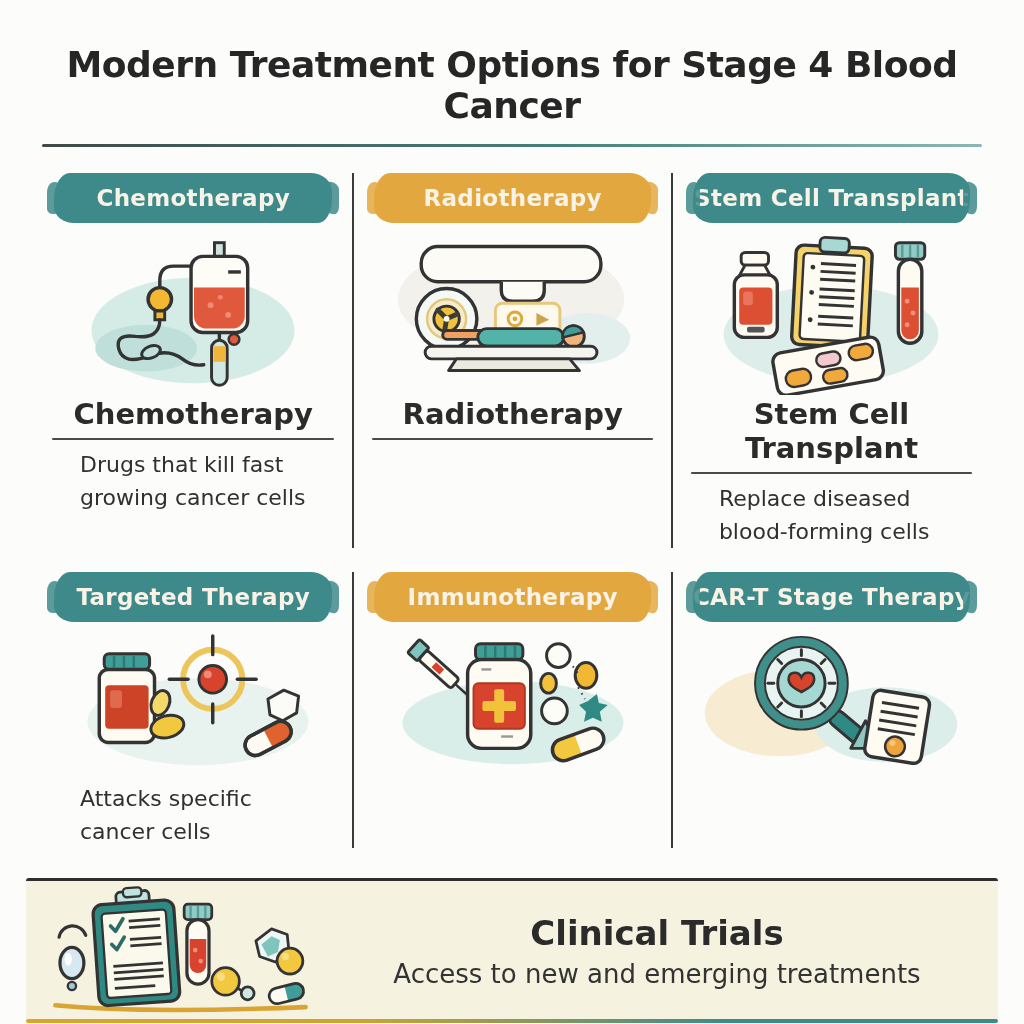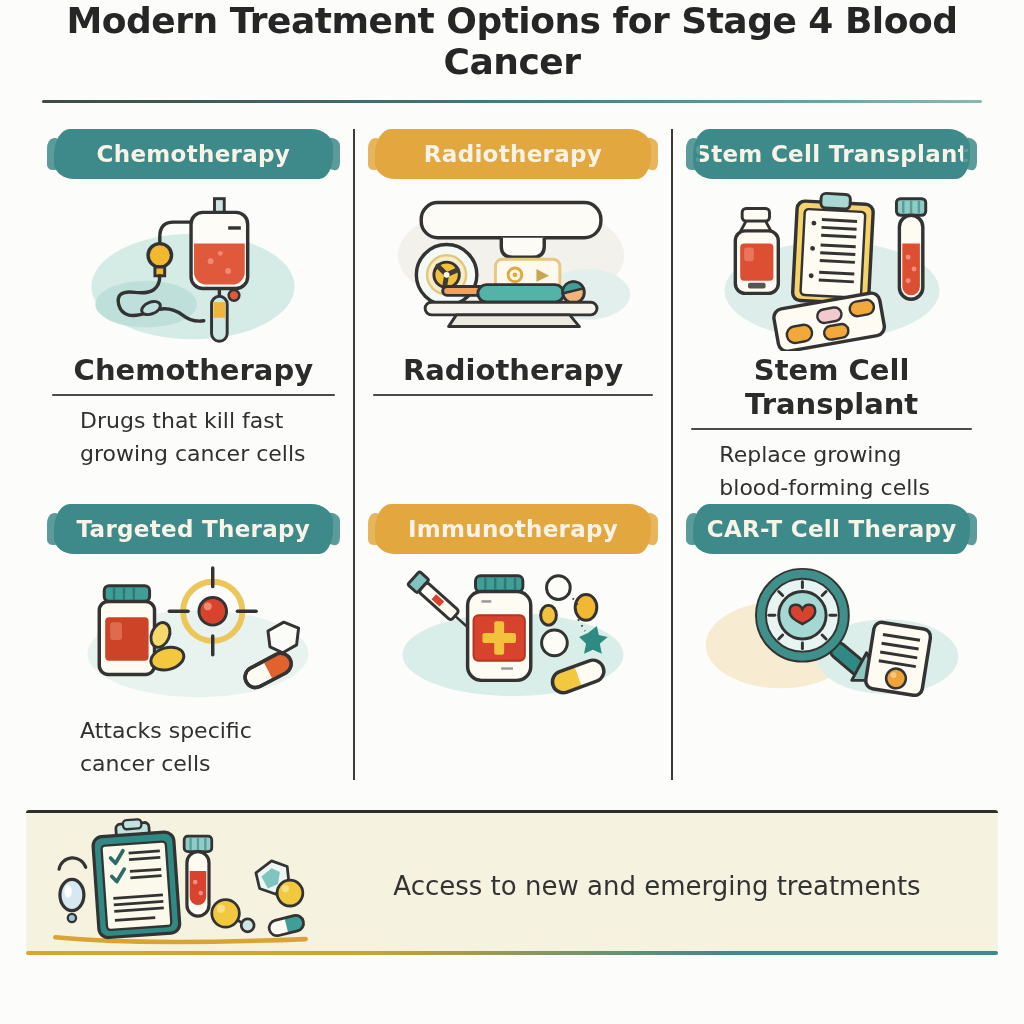--- a/index.html
+++ b/index.html
@@ -4,33 +4,33 @@
 <style>
   * { margin:0; padding:0; box-sizing:border-box; }
   html,body { background:#e9e9e9; }
   .page {
     width:1024px; height:1024px; margin:0 auto; overflow:hidden;
     background:#fcfcfa;
     font-family:"DejaVu Sans","Liberation Sans",sans-serif;
     color:#2d2d2d; position:relative;
   }
   
-  .header { text-align:center; }
+  .header { padding-top:44px; text-align:center; }
   .page-title {
     font-size:36px; font-weight:700; letter-spacing:-0.5px; color:#262626;
   }
   .title-rule {
     height:3px; margin:18px 42px 0;
     background:linear-gradient(90deg,#3f4a48 0%,#47807b 55%,#8ab8b2 100%);
     border-radius:2px;
   }
   
   .grid {
     display:grid; grid-template-columns:1fr 1fr 1fr;
-    margin:26px 34px 0; 
+    margin:26px 34px 0; row-gap:24px;
   }
   .card { padding:0 12px; text-align:center; }
   .card.vline { border-left:2.5px solid #3a3a3a; }
   .banner {
     position:relative; height:50px; margin:0 8px 6px;
     display:flex; align-items:center; justify-content:center;
     color:#f8f3e6; font-size:23px; font-weight:600; letter-spacing:.3px;
     border-radius:16px 22px 14px 20px / 26px 18px 24px 16px;
     white-space:nowrap;
   }
@@ -162,21 +162,21 @@
         <g transform="rotate(-10 130 140)">
           <rect x="72" y="118" width="110" height="44" rx="9" fill="#fdfbf2" stroke="#333" stroke-width="3.5"></rect>
           <rect x="82" y="138" width="26" height="17" rx="8.5" fill="#f2a93c" stroke="#333" stroke-width="2.5"></rect>
           <rect x="116" y="126" width="25" height="14" rx="7" fill="#f2c9cf" stroke="#333" stroke-width="2.5"></rect>
           <rect x="150" y="124" width="25" height="15" rx="7.5" fill="#f2a93c" stroke="#333" stroke-width="2.5"></rect>
           <rect x="120" y="144" width="25" height="14" rx="7" fill="#f2a93c" stroke="#333" stroke-width="2.5"></rect>
         </g>
       </svg>
       <div class="card-heading">Stem Cell Transplant</div>
       <div class="card-rule"></div>
-      <div class="card-desc">Replace growing
+      <div class="card-desc">Replace diseased
 blood-forming cells</div>
     </div>
 
     <div class="card row2">
       <div class="banner teal">Targeted Therapy</div>
       <svg class="illus" width="260" height="148" viewBox="0 0 260 150">
         <ellipse cx="135" cy="95" rx="112" ry="44" fill="#e8f3ef"></ellipse>
         <circle cx="150" cy="52" r="30" fill="none" stroke="#ecc65a" stroke-width="6"></circle>
         <line x1="150" y1="8" x2="150" y2="27" stroke="#333" stroke-width="3.5" stroke-linecap="round"></line>
         <line x1="150" y1="77" x2="150" y2="96" stroke="#333" stroke-width="3.5" stroke-linecap="round"></line>
@@ -228,21 +228,21 @@
         <path d="M186 34 q8 8 11 14 M196 60 q4 7 7 12" stroke="#333" stroke-width="2" stroke-dasharray="1.5 5" fill="none"></path>
         <g transform="rotate(-20 196 118)">
           <rect x="169" y="107" width="54" height="22" rx="11" fill="#fdfbf2"></rect>
           <path d="M196 107 h-16 a11 11 0 0 0 0 22 h16 z" fill="#f2c83e"></path>
           <rect x="169" y="107" width="54" height="22" rx="11" fill="none" stroke="#333" stroke-width="3.5"></rect>
         </g>
       </svg>
     </div>
 
     <div class="card row2 vline">
-      <div class="banner teal">CAR-T Cell Therapy</div>
+      <div class="banner teal">CAR-T Stage Therapy</div>
       <svg class="illus" width="260" height="148" viewBox="0 0 260 150">
         <ellipse cx="78" cy="86" rx="76" ry="44" fill="#f7ecd2"></ellipse>
         <ellipse cx="186" cy="98" rx="72" ry="38" fill="#dceee9"></ellipse>
         <g transform="rotate(40 131 86)">
           <rect x="131" y="79" width="48" height="16" rx="8" fill="#2f8a84" stroke="#333" stroke-width="3"></rect>
         </g>
         <circle cx="100" cy="56" r="42" fill="#e8f4f1" stroke="#3f8f8a" stroke-width="9"></circle>
         <circle cx="100" cy="56" r="47" fill="none" stroke="#333" stroke-width="2"></circle>
         <circle cx="100" cy="56" r="37" fill="none" stroke="#333" stroke-width="2"></circle>
         <circle cx="100" cy="56" r="24" fill="#a5d8d2" stroke="#333" stroke-width="3"></circle>
@@ -299,17 +299,18 @@
       <circle cx="203" cy="108" r="15" fill="#f2c83e" stroke="#333" stroke-width="3"></circle>
       <circle cx="198" cy="103" r="4.5" fill="#f8dd85"></circle>
       <circle cx="227" cy="121" r="7" fill="#cfe6e2" stroke="#333" stroke-width="3"></circle>
       <g transform="rotate(-14 268 121)">
         <rect x="250" y="113" width="38" height="17" rx="8.5" fill="#fdfbf2"></rect>
         <path d="M269 113 h10 a8.5 8.5 0 0 1 0 17 h-10 z" fill="#3f9e98"></path>
         <rect x="250" y="113" width="38" height="17" rx="8.5" fill="none" stroke="#333" stroke-width="3"></rect>
       </g>
     </svg>
     <div class="footer-text">
+      <div class="footer-title">Clinical Trials</div>
       <div class="footer-sub">Access to new and emerging treatments</div>
     </div>
   </div>
 
 </div>
 
 </body></html>

